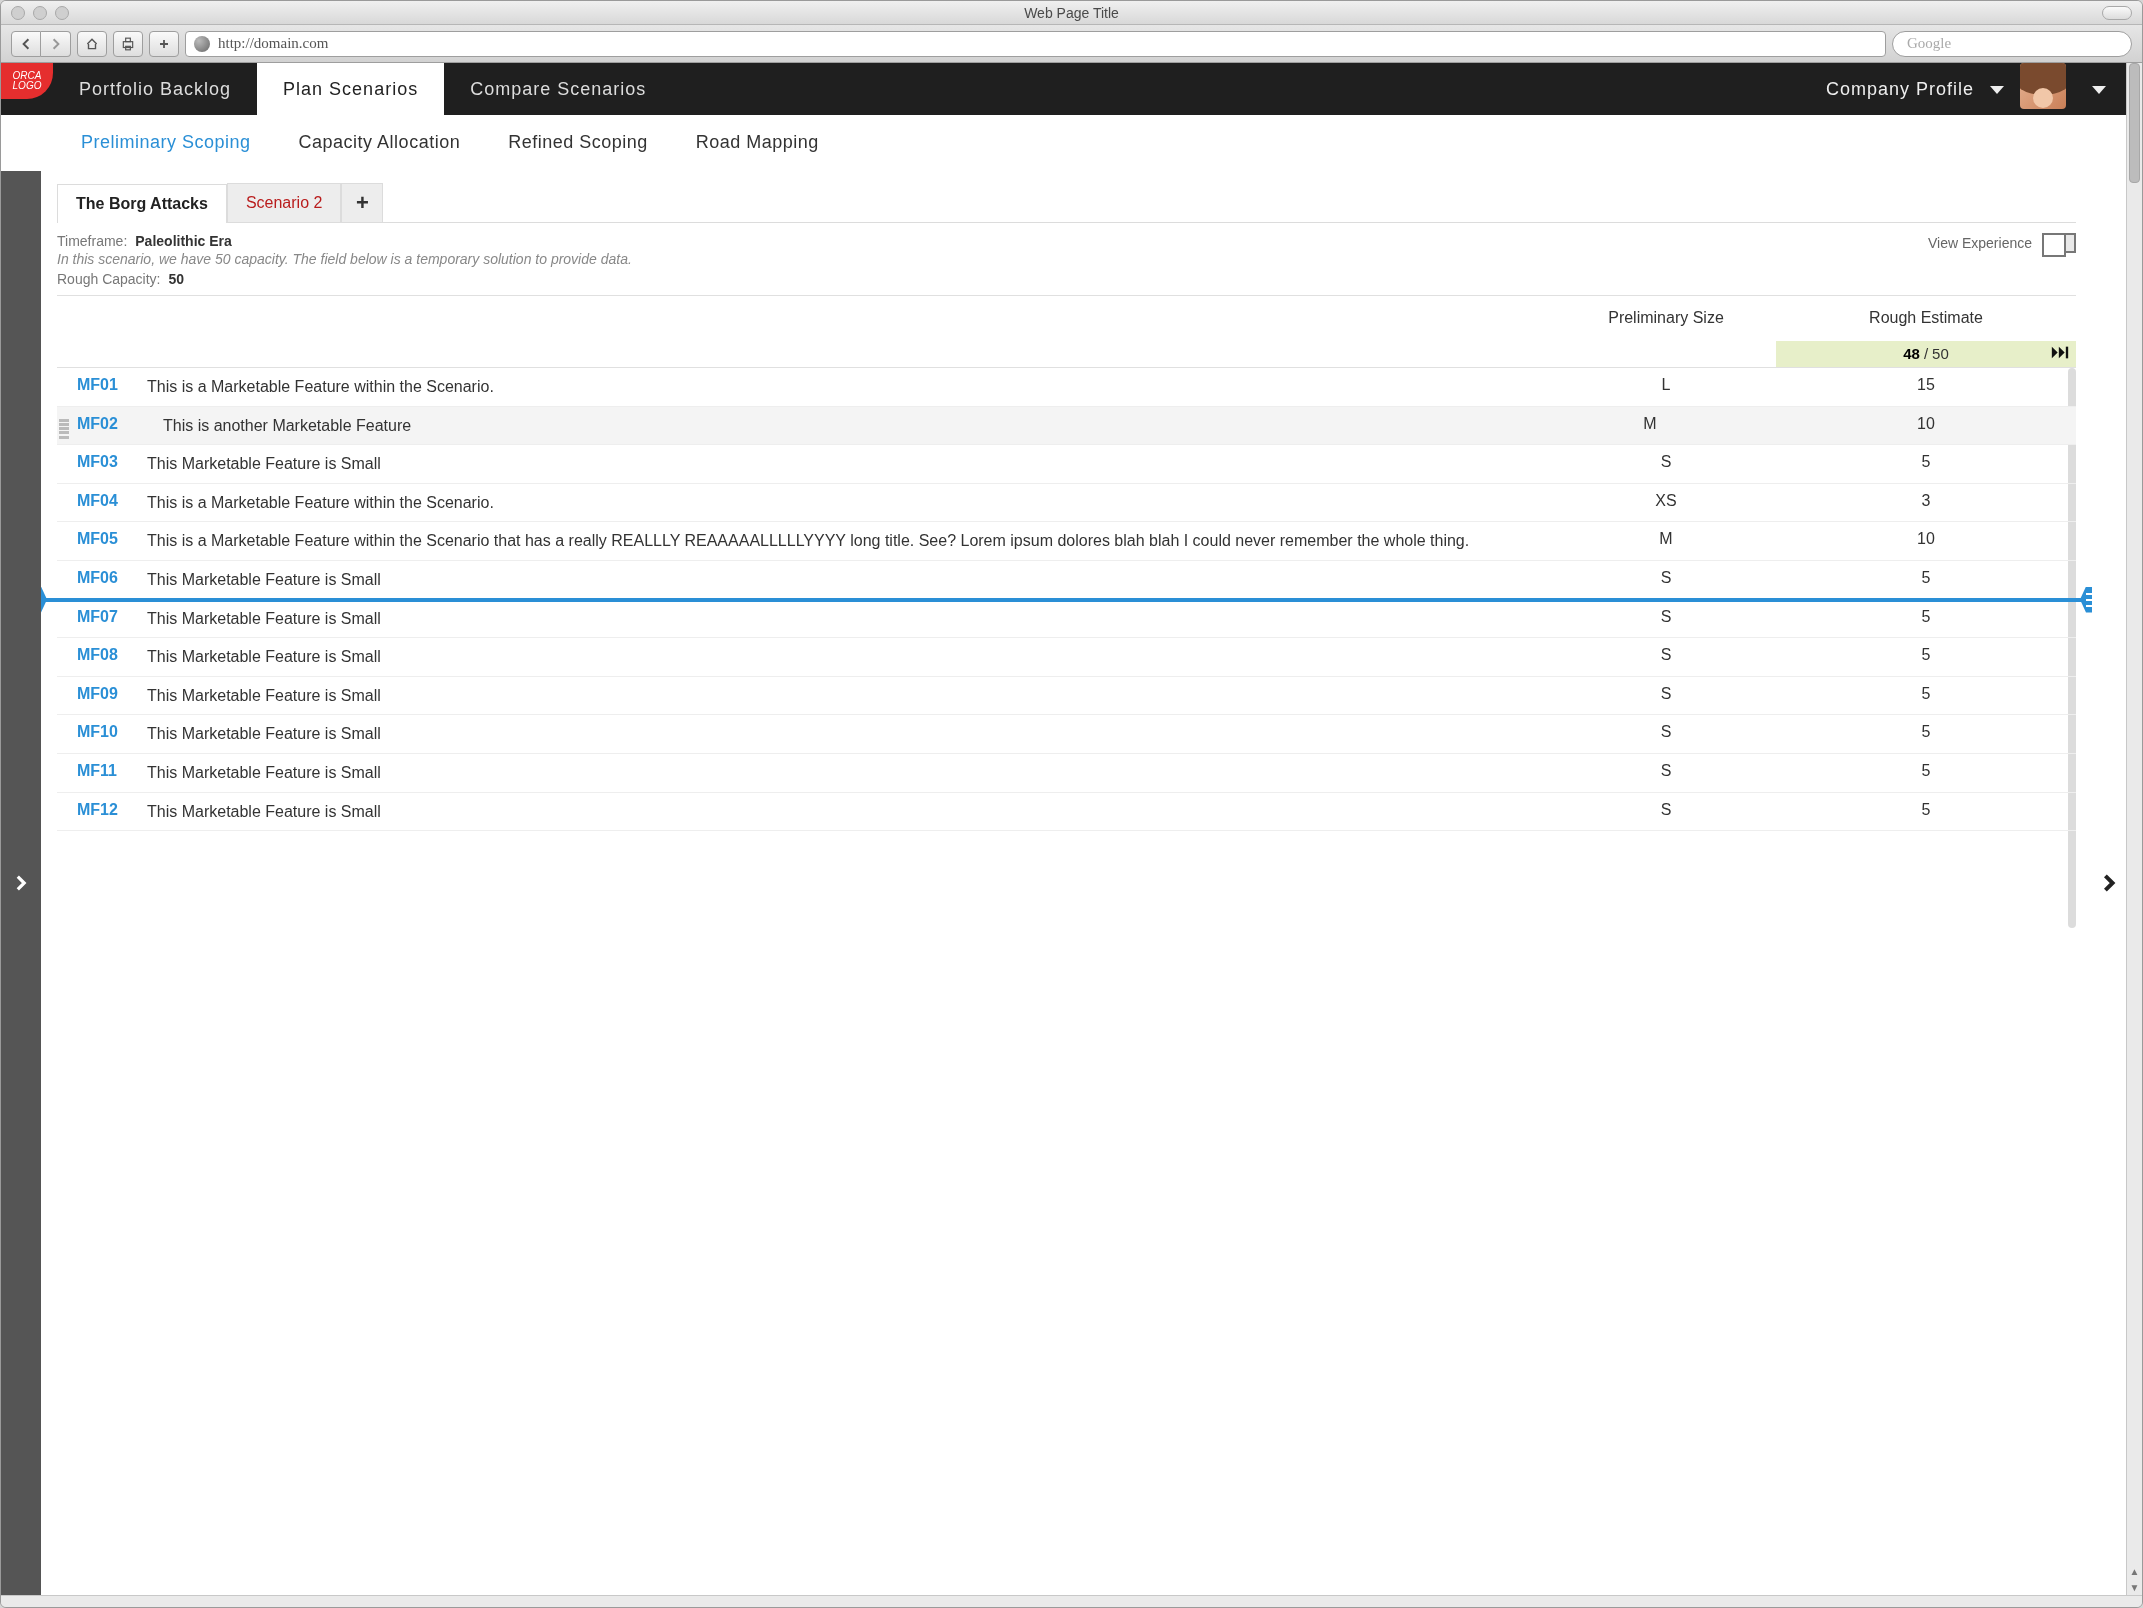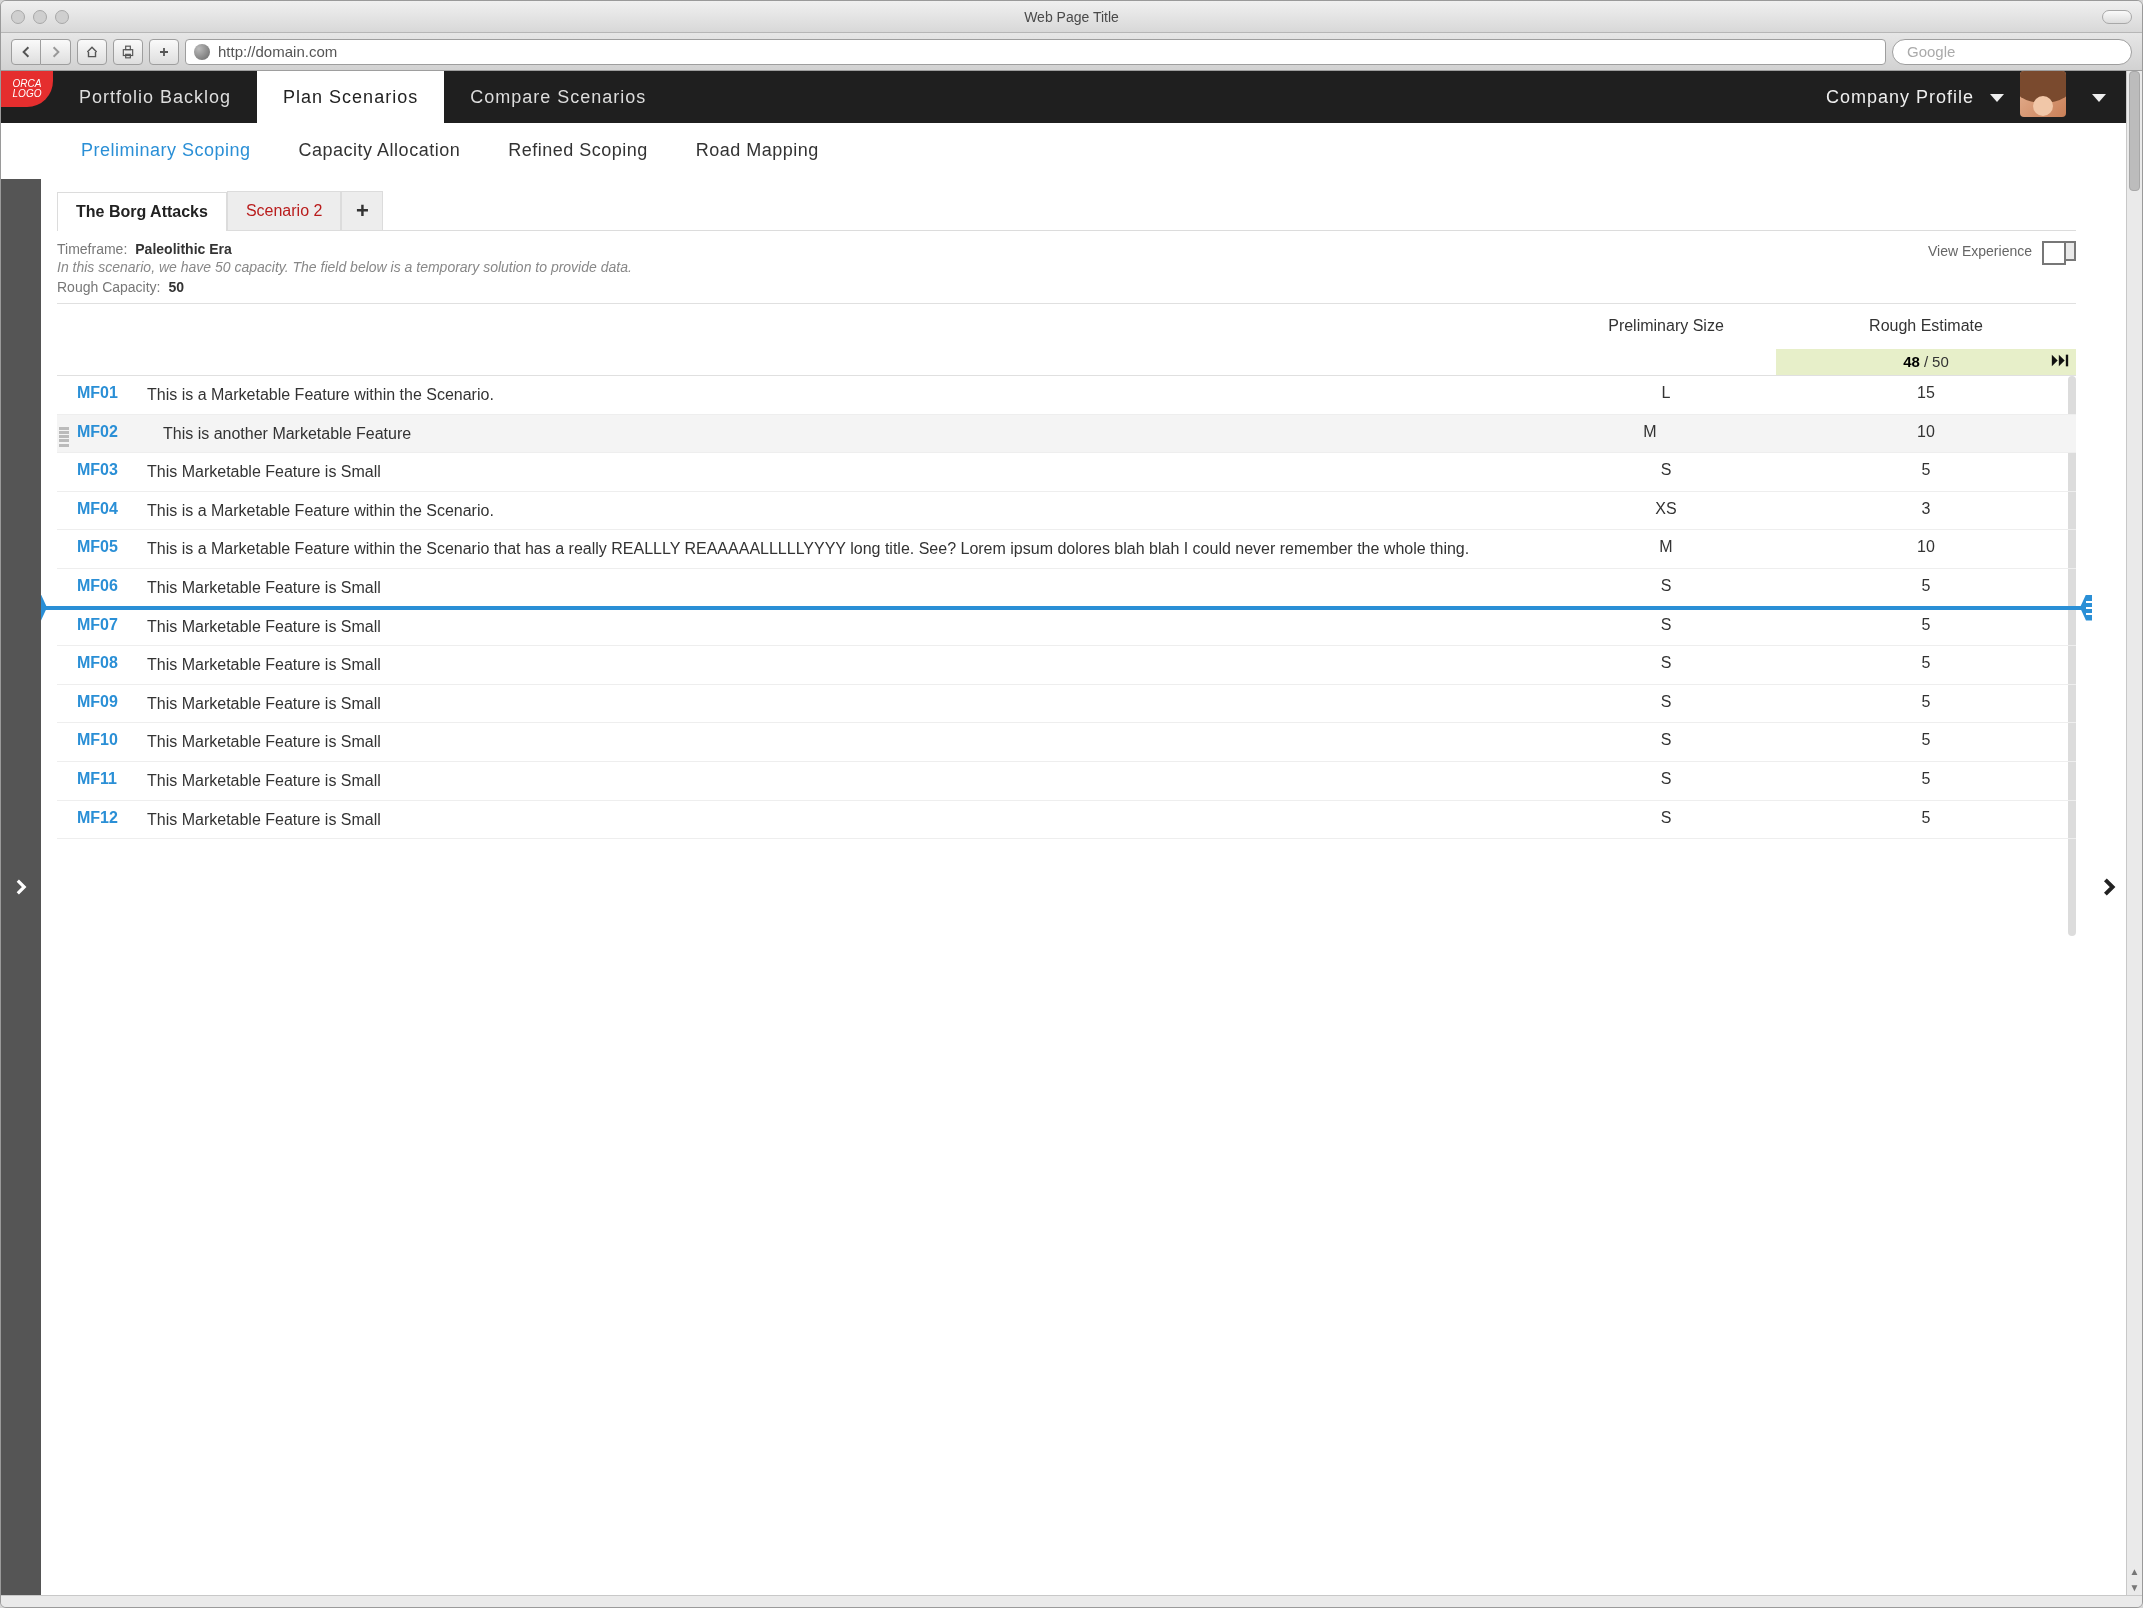--- a/index.html
+++ b/index.html
@@ -8,41 +8,41 @@
 
   
   .window {
     position: absolute; inset: 0;
     border: 1px solid #9a9a9a; border-radius: 6px;
     background: #e4e4e4;
     display: flex; flex-direction: column;
     overflow: hidden;
   }
   .titlebar {
-    height: 32px;
+    height: 24px;
     background: linear-gradient(#f0f0f0, #d8d8d8);
     border-bottom: 1px solid #b6b6b6;
     display: flex; align-items: center;
     position: relative;
     padding: 0 10px;
   }
   .traffic-lights { display: flex; gap: 8px; }
   .traffic-lights .dot {
     width: 14px; height: 14px; border-radius: 50%;
     background: #cfcfcf; border: 1px solid #a8a8a8;
   }
   .titlebar .title { position: absolute; left: 50%; transform: translateX(-50%); font-size: 14px; color: #4a4a4a; }
   .pill-btn { width: 30px; height: 14px; border-radius: 8px;
     background: linear-gradient(#fafafa, #dcdcdc); border: 1px solid #a8a8a8; margin-left: auto; }
 
   .toolbar {
     height: 38px;
     background: linear-gradient(#e6e6e6, #d2d2d2);
     border-bottom: 1px solid #9e9e9e;
-    display: flex; align-items: center; gap: 6px; padding: 0 10px;
+    display: flex; align-items: center; gap: 6px; padding: 0 10px; font-family: Liberation Serif, serif;
   }
   .tb-group { display: flex; gap: 0; }
   .tb-btn {
     height: 26px; min-width: 30px;
     background: linear-gradient(#fafafa, #dedede);
     border: 1px solid #9e9e9e; border-radius: 4px;
     display: flex; align-items: center; justify-content: center;
     color: #555; font-size: 13px;
   }
   .tb-group .tb-btn:first-child { border-top-right-radius: 0; border-bottom-right-radius: 0; }

